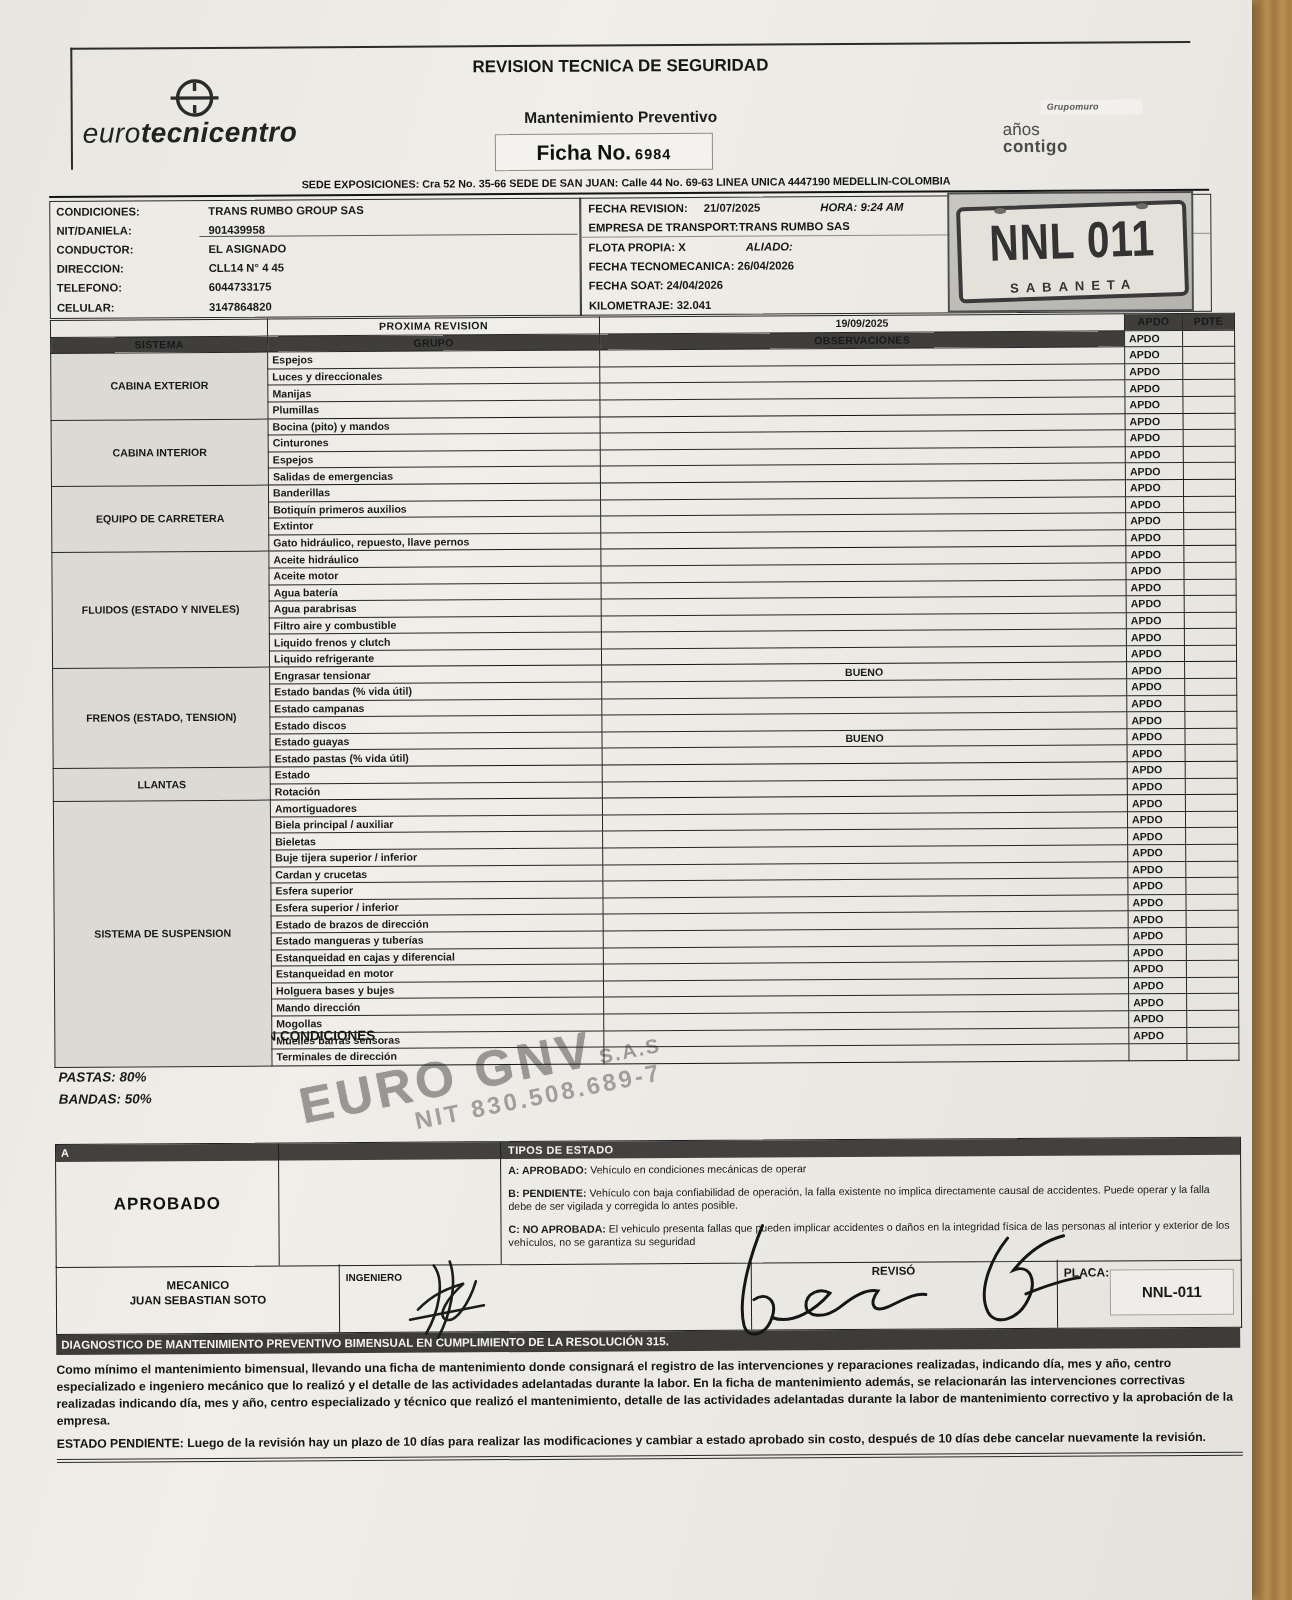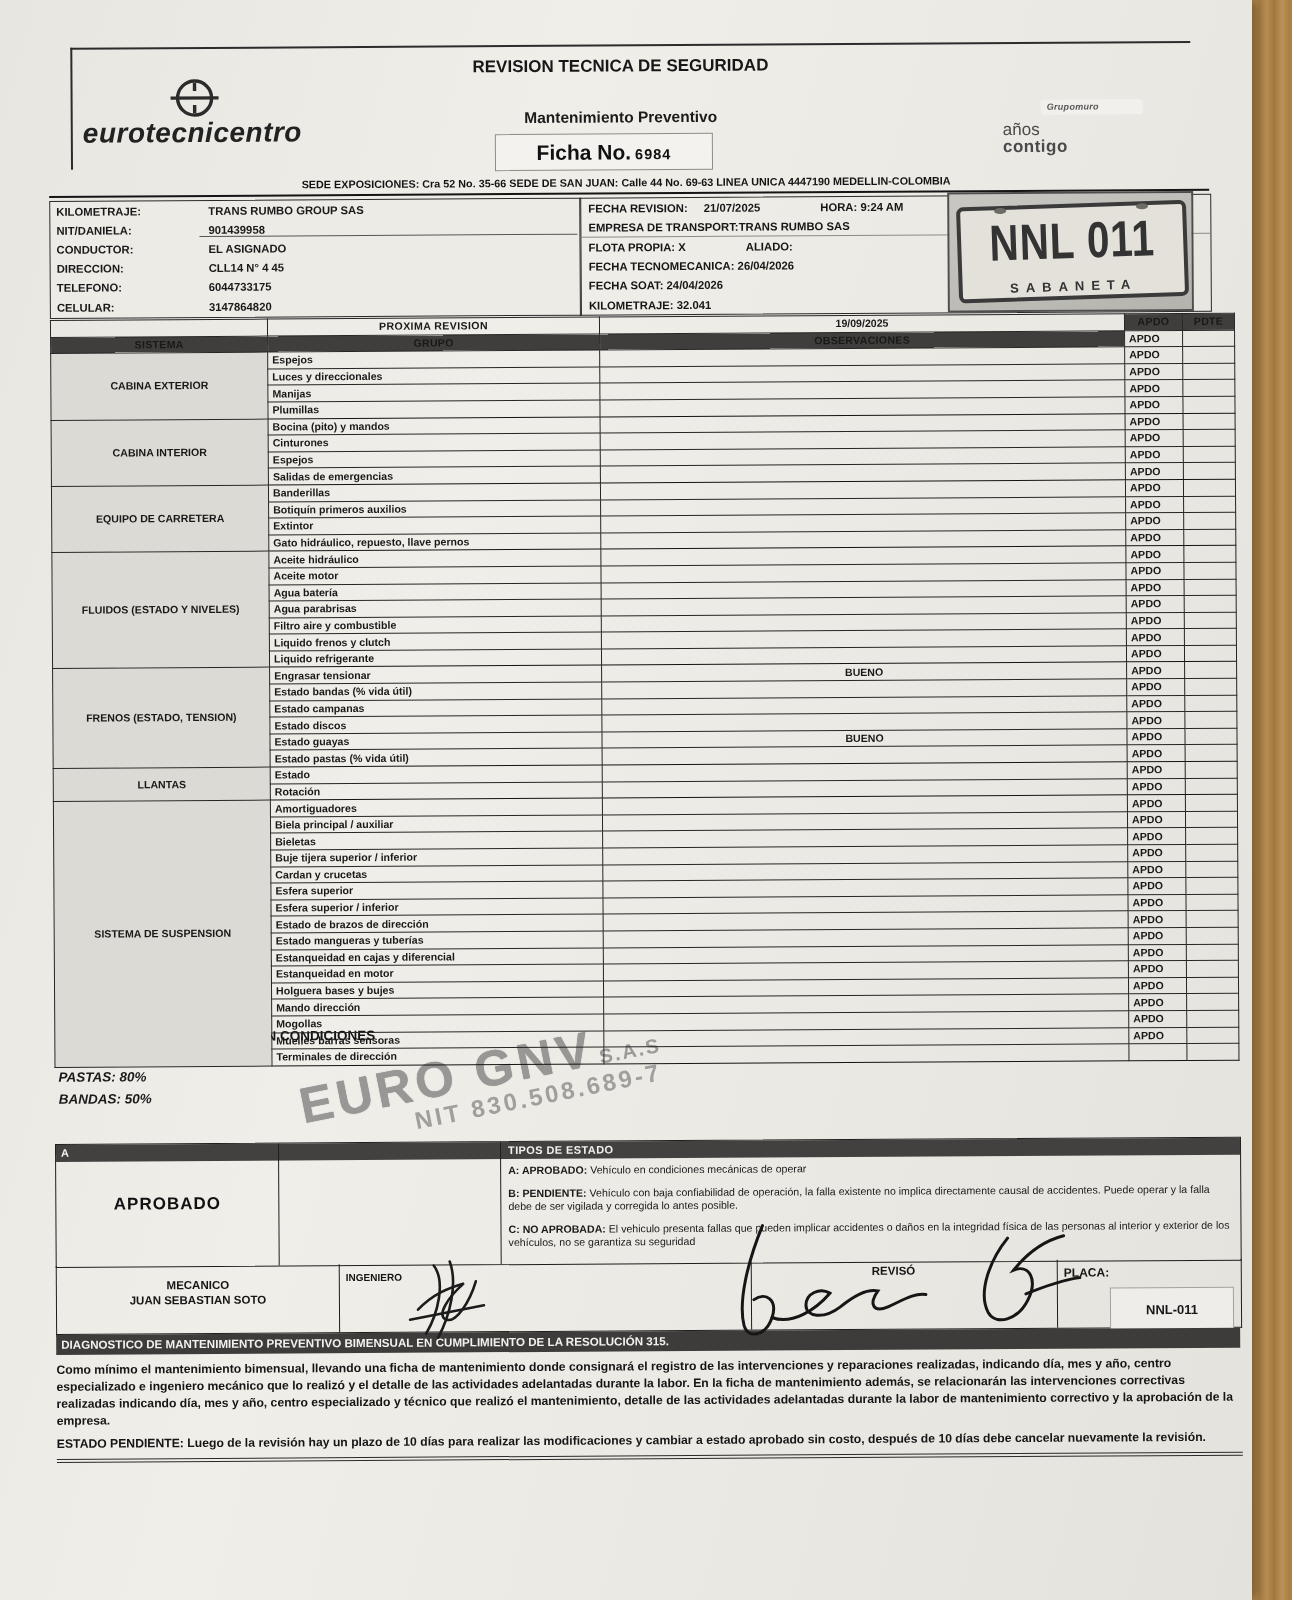--- a/index.html
+++ b/index.html
@@ -17,21 +17,21 @@
   .sheet-inner{position:absolute;inset:0;transform:rotate(-0.35deg);transform-origin:55% 0;}
   .abs{position:absolute;}
 
   
   .top-rule{left:70px;top:44px;width:1120px;height:2px;background:#2c2c2c;}
   .left-rule{left:70px;top:44px;width:2px;height:122px;background:#2c2c2c;}
 
   
   .brand-icon{left:168px;top:72px;}
   .brand-word{left:82px;top:114px;font-size:28px;font-style:italic;color:#222;letter-spacing:.5px;}
-  .brand-word .light{font-weight:700;}
+  .brand-word .light{font-weight:400;}
   .brand-word .heavy{font-weight:800;}
 
   
   .doc-title{left:360px;top:56px;width:520px;text-align:center;font-size:17px;font-weight:bold;color:#171717;}
   .doc-subtitle{left:400px;top:108px;width:440px;text-align:center;font-size:15.5px;font-weight:bold;color:#1b1b1b;}
   .ficha-box{left:494px;top:133px;width:216px;height:35px;border:1.5px solid #8e8c86;background:#f4f2ee;
     display:flex;align-items:center;justify-content:center;gap:4px;}
   .ficha-label{font-size:21px;font-weight:800;color:#111;}
   .ficha-num{font-size:14.5px;font-weight:800;color:#111;margin-top:4px;letter-spacing:1px;}
 
@@ -48,21 +48,21 @@
   
   .info-wrap{left:48px;top:192px;width:1160px;height:122px;border-top:2.5px solid #141414;}
   .info-left{position:absolute;left:0;top:3px;width:530px;height:116px;border:1.5px solid #2a2a2a;background:#edebe6;}
   .info-row{display:flex;height:19.2px;align-items:center;font-size:11.3px;font-weight:bold;color:#1a1a1a;}
   .info-row .lbl{width:152px;padding-left:6px;}
   .info-row .val{flex:1;}
   .nit-sep{position:absolute;left:150px;top:39px;width:378px;height:1px;background:#555;}
   .info-right{position:absolute;left:530px;top:3px;width:630px;height:116px;border:1.5px solid #2a2a2a;border-left:1px solid #2a2a2a;}
   .ir-row{height:19.2px;display:flex;align-items:center;font-size:11.3px;font-weight:bold;color:#161616;padding-left:8px;border-bottom:1px solid #8d8b86;}
   .ir-row:last-child,.ir-row:first-child{border-bottom:1px solid #8d8b86;}
-  .ir-row .sp{margin-left:60px;}
+  .ir-row .sp{margin-left:60px;font-style:italic;}
 
   
   .plate-photo{left:946px;top:194px;width:242px;height:116px;background:linear-gradient(160deg,#c9c7c2,#b5b3ae);
     border:2px solid #4e4e4e;z-index:4;}
   .plate{position:absolute;left:8px;top:10px;width:222px;height:88px;background:#e3e1da;border:4px solid #3a3a3a;
     border-radius:7px;transform:rotate(-1.6deg);}
   .plate .num{position:absolute;left:0;top:8px;width:100%;text-align:center;
     font-size:44px;font-weight:800;letter-spacing:1px;color:#333;font-family:"Liberation Sans",sans-serif;transform:scaleY(1.15) scaleX(.92);}
   .plate .city{position:absolute;left:0;bottom:2px;width:100%;text-align:center;font-size:13px;font-weight:800;letter-spacing:7px;color:#333;}
   .plate .screw{position:absolute;width:12px;height:6px;background:#6d6b66;border-radius:50%;top:-2px;}
@@ -110,22 +110,22 @@
   .sc2{left:282px;width:278px;}
   .sc3{left:560px;width:134px;}
   .sc4{left:694px;width:306px;}
   .sc5{left:1000px;width:184px;}
   .sc1 .l1{margin-top:14px;text-align:center;font-size:11.5px;font-weight:800;color:#161616;}
   .sc1 .l2{text-align:center;font-size:11.5px;font-weight:800;color:#161616;margin-top:3px;}
   .sc2 .lab{position:absolute;left:6px;top:8px;font-size:10px;font-weight:800;color:#161616;}
   .sc3 .st{ text-align:center;font-size:11px;font-weight:800;color:#161616;margin-top:6px;line-height:17px;}
   .sc4 .lab{position:absolute;left:120px;top:4px;font-size:11.5px;font-weight:800;color:#161616;}
   .sc5 .lab{position:absolute;left:6px;top:6px;font-size:12px;font-weight:800;color:#161616;}
-  .placa-box{position:absolute;left:52px;top:28px;width:122px;height:44px;border:1.5px solid #a3a19b;background:#efede9;
-    text-align:center;line-height:44px;font-size:13px;font-weight:800;color:#181818;}
+  .placa-box{position:absolute;left:52px;top:10px;width:122px;height:44px;border:1.5px solid #a3a19b;background:#efede9;
+    text-align:center;line-height:44px;font-size:15px;font-weight:800;color:#181818;}
   .sig-svg{position:absolute;z-index:6;pointer-events:none;}
 
   
   .diag-band{left:48px;top:1331px;width:1184px;height:20px;background:#3d3c3a;color:#f3f2ef;
     font-size:11.6px;font-weight:800;line-height:20px;padding-left:5px;box-sizing:border-box;z-index:2;}
 
   .foot-par{left:48px;top:1358px;width:1186px;font-size:12.2px;font-weight:700;color:#151515;line-height:17px;text-align:left;}
   .foot-pend{left:48px;top:1432px;width:1186px;font-size:12.2px;font-weight:700;color:#151515;line-height:17px;
     border-bottom:4px double #2a2a2a;padding-bottom:6px;}
 </style>
@@ -160,21 +160,21 @@
         <div class="pill">Grupomuro</div>
         <div class="l1">años</div>
         <div class="l2">contigo</div>
       </div>
 
       <div class="abs sede-line">SEDE EXPOSICIONES: Cra 52 No. 35-66 SEDE DE SAN JUAN: Calle 44 No. 69-63 LINEA UNICA 4447190 MEDELLIN-COLOMBIA</div>
 
       <div class="abs info-wrap">
         <div class="info-left">
             <div class="info-row">
-              <span class="lbl">KILOMETRAJE:</span>
+              <span class="lbl">CONDICIONES:</span>
               <span class="val">TRANS RUMBO GROUP SAS</span>
             </div>
             <div class="info-row">
               <span class="lbl">NIT/DANIELA:</span>
               <span class="val">901439958</span>
             </div>
             <div class="info-row">
               <span class="lbl">CONDUCTOR:</span>
               <span class="val">EL ASIGNADO</span>
             </div>

